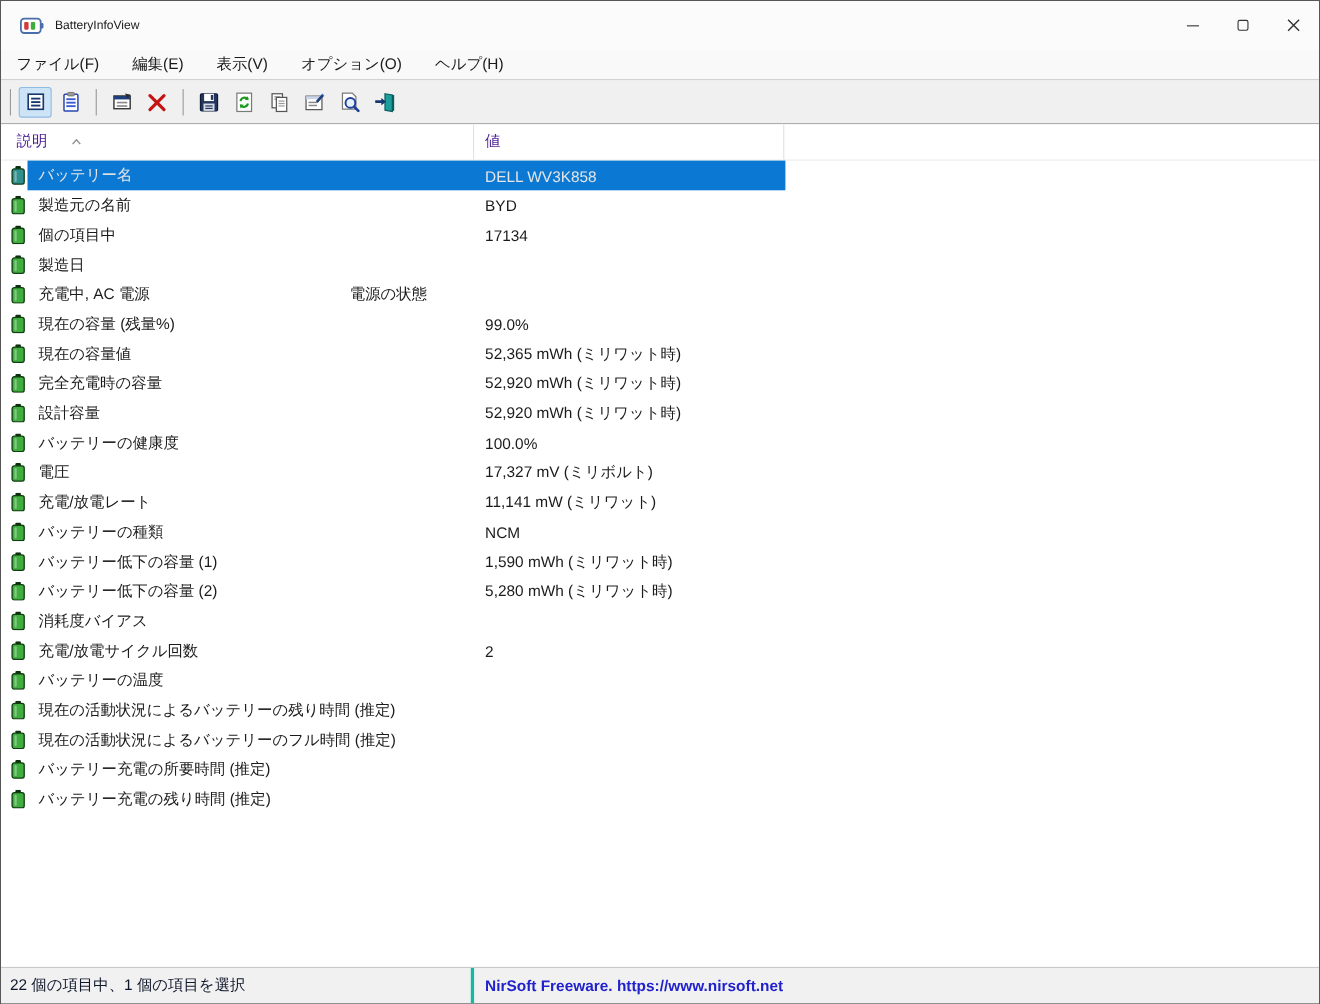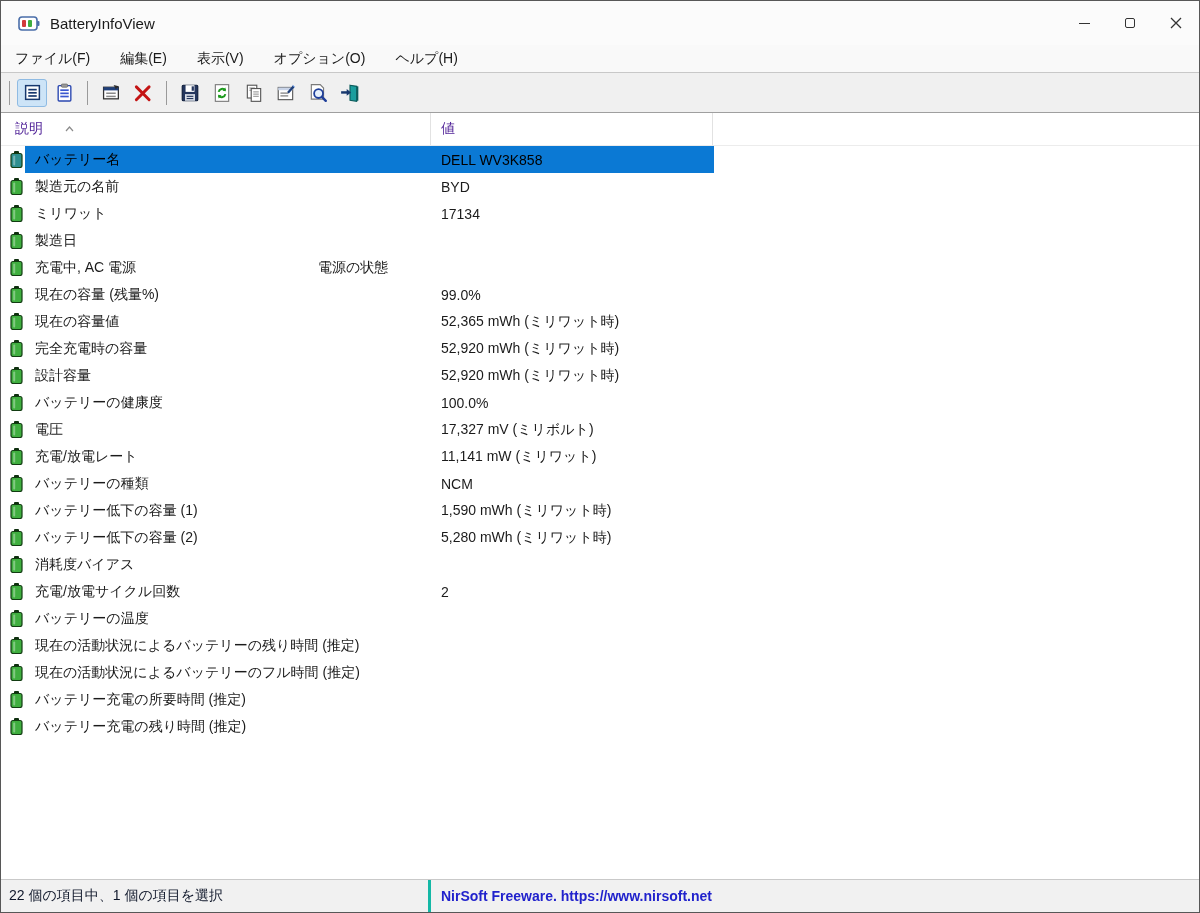--- a/index.html
+++ b/index.html
@@ -15,21 +15,21 @@
     display:flex; flex-direction:column;
     background:#fff;
   }
   
   .titlebar {
     height:44px; background:#fbfbfb;
     display:flex; align-items:center;
     flex:0 0 auto;
   }
   .app-icon { width:22px; height:17px; margin-left:17px; flex:0 0 auto; }
-  .title-text { margin-left:10px; font-size:15px; color:#1a1a1a; }
+  .title-text { margin-left:10px; font-size:11px; color:#1a1a1a; }
   .win-controls { margin-left:auto; display:flex; height:100%; }
   .win-btn { width:46px; height:100%; display:flex; align-items:center; justify-content:center; }
   .min-glyph { width:11px; height:1px; background:#333; }
   .max-glyph { width:10px; height:10px; border:1.2px solid #333; border-radius:2px; }
   
   .menubar {
     height:28px; background:#f9f9f9;
     border-bottom:1px solid #c8c8c8;
     display:flex; align-items:flex-end; flex:0 0 auto;
     padding-left:14px;
@@ -57,21 +57,21 @@
   .h-desc { width:430px; padding-left:14px; border-right:1px solid #e2e2e2; }
   .h-val  { width:282px; padding-left:10px; border-right:1px solid #e2e2e2; }
   .h-rest { flex:1; }
   .sort-arrow { margin-left:22px; }
   .lv-body { flex:1 1 auto; }
   .row { position:relative; height:27px; padding-left:24px; display:flex; align-items:center; }
   .battery-icon { position:absolute; left:9px; top:5px; }
   .bat-body { fill:var(--batgreen); }
   .row.selected .bat-body { fill:var(--batteal); }
   .row-body { width:689px; height:100%; display:flex; align-items:center; }
-  .row.selected .row-body { background:var(--sel); color:#000000; }
+  .row.selected .row-body { background:var(--sel); color:#e5e5e5; }
   .cell { white-space:nowrap; overflow:hidden; }
   .desc { width:406px; padding-left:10px; }
   .val  { flex:1; padding-left:10px; }
   
   .statusbar {
     height:33px; flex:0 0 auto; background:#f1f1f1;
     border-top:1px solid #c9c9c9; display:flex; align-items:center;
   }
   .sb-left { width:430px; padding-left:8px; border-right:3px solid #14b8a6; height:100%; display:flex; align-items:center; color:#0f172a; }
   .sb-right { flex:1; padding-left:10px; height:100%; display:flex; align-items:center; font-weight:bold; color:var(--link); }
@@ -254,21 +254,21 @@
     </div>
   </div>
 
   <div class="row">
     <svg class="battery-icon" width="13" height="17" viewBox="0 0 13 17">
       <rect x="4" y="0" width="5" height="3" rx="1" fill="#0e2f0e"></rect>
       <rect x="1" y="2.5" width="11" height="14" rx="2" class="bat-body" stroke="#123c12" stroke-width="1.2"></rect>
       <rect x="3.2" y="4.5" width="2" height="10" rx="1" fill="#ffffff" fill-opacity="0.35"></rect>
     </svg>
     <div class="row-body">
-      <span class="cell desc">ミリワット</span>
+      <span class="cell desc">個の項目中</span>
       <span class="cell val">17134</span>
     </div>
   </div>
 
   <div class="row">
     <svg class="battery-icon" width="13" height="17" viewBox="0 0 13 17">
       <rect x="4" y="0" width="5" height="3" rx="1" fill="#0e2f0e"></rect>
       <rect x="1" y="2.5" width="11" height="14" rx="2" class="bat-body" stroke="#123c12" stroke-width="1.2"></rect>
       <rect x="3.2" y="4.5" width="2" height="10" rx="1" fill="#ffffff" fill-opacity="0.35"></rect>
     </svg>

